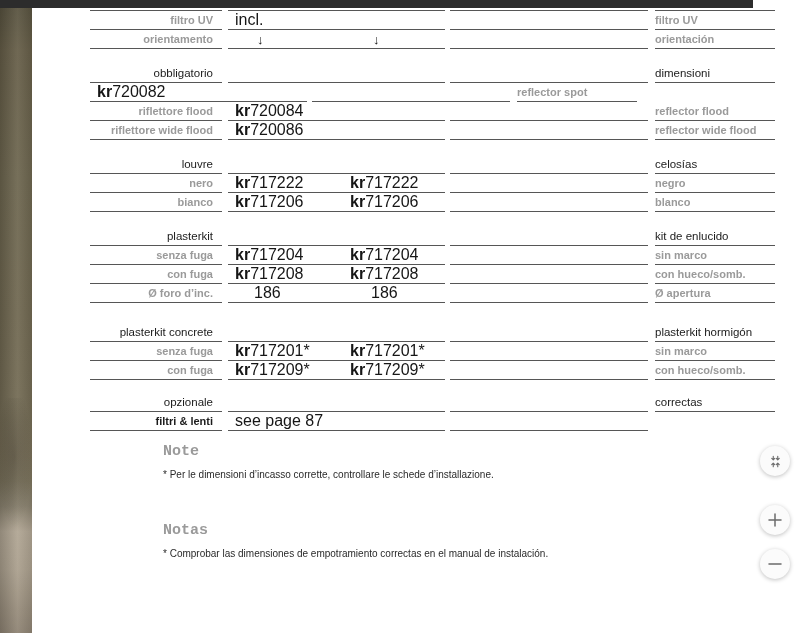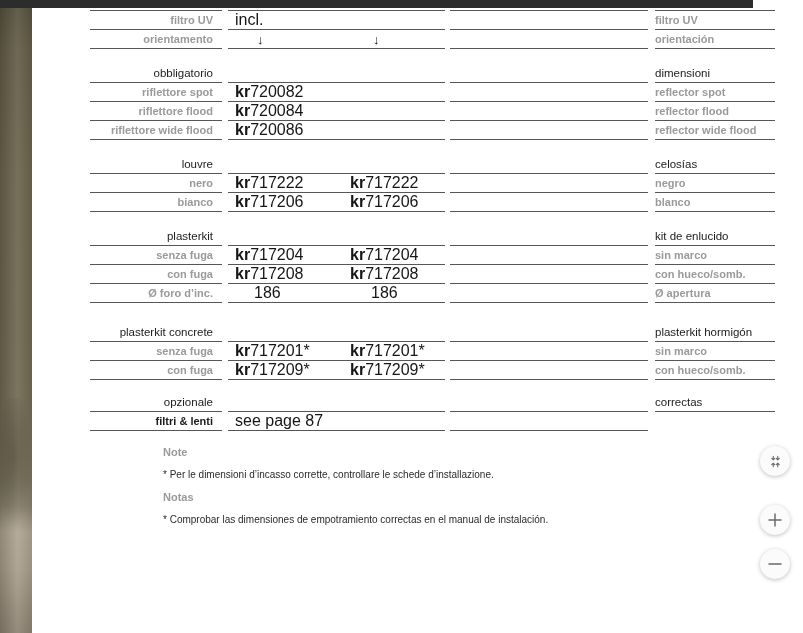--- a/index.html
+++ b/index.html
@@ -47,23 +47,23 @@
   .r-mid .v2{padding-left:28px;}
   .r-arrow .v1{padding-left:29px;}
   .r-arrow .v2{padding-left:30px;}
   .r-arrow .val{font-weight:bold;font-size:13px;color:#111;}
   .mt15{margin-top:15px;}
   .mt20{margin-top:20px;}
   .mt13{margin-top:13px;}
 
   
   .notes{position:absolute;left:163px;top:445px;width:600px;z-index:3;}
-  .note-title{font-size:11px;font-weight:bold;color:#9a9a9a;line-height:14px;}
+  .note-title{font-size:15px;font-weight:bold;color:#9a9a9a;line-height:14px;font-family:Liberation Mono, monospace;}
   .note-body{font-size:10px;color:#2a2a2a;line-height:14px;margin-top:9px;white-space:nowrap;}
-  .note-gap{margin-top:8px;}
+  .note-gap{margin-top:42px;}
 
   
   .fab{
     position:absolute;left:760px;width:30px;height:30px;border-radius:50%;
     background:#fbfbfb;box-shadow:0 1px 4px rgba(0,0,0,.25);
     display:flex;align-items:center;justify-content:center;z-index:8;border:none;padding:0;cursor:pointer;
   }
   .fab svg{display:block;}
   .fab-fit{top:446px;}
   .fab-plus{top:505px;}
@@ -140,23 +140,20 @@
       <div class="cA">
           <span class="hdr">obbligatorio</span>
         </div>
       <div class="cB"></div>
         <div class="cC"></div>
       <div class="cD">
           <span class="hdr">dimensioni</span>
         </div>
     </div>
     <div class="trow">
-      <div class="cA">
-          <span class="lbl">riflettore spot</span>
-        </div>
       <div class="cB">
         <span class="val v1">
             <b>kr</b>
             <span>720082</span>
           </span>
         <span class="val v2">
             <b></b>
             <span></span>
           </span>
       </div>

